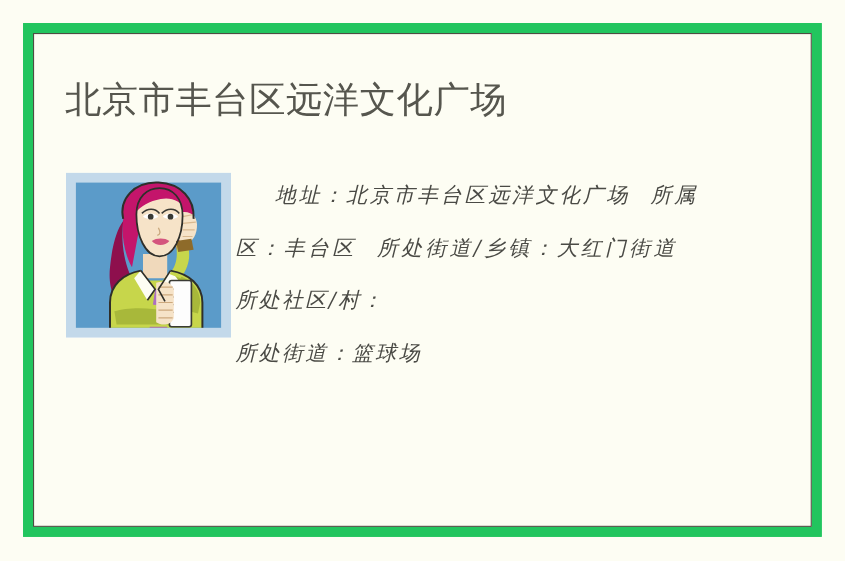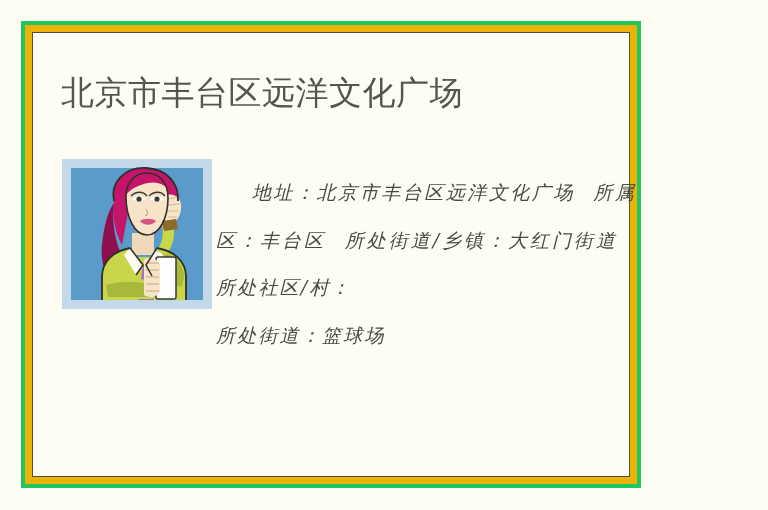--- a/index.html
+++ b/index.html
@@ -12,25 +12,25 @@
     background: #fdfdf3;
     font-family: "Liberation Sans", "DejaVu Sans", sans-serif;
     overflow: hidden;
   }
 
   
   #card-frame {
     position: absolute;
     left: 21px;
     top: 21px;
-    width: 620px;
+    width: 726px;
     height: 467px;
-    border: 4px solid #22c55e;
+    border: 2px solid #22c55e;
     box-sizing: border-box;
-    background: #eab308;
+    background: #22c55e;
   }
   #card-inner-frame {
     position: absolute;
     left: 7px;
     top: 7px;
     right: 7px;
     bottom: 7px;
     border: 1px solid #4d4d42;
     box-sizing: border-box;
     background: #fdfdf3;
@@ -71,21 +71,21 @@
   #venue-illustration svg {
     display: block;
     width: 150px;
     height: 150px;
   }
 
   
   #venue-details {
     position: absolute;
     left: 183px;
-    top: 18px;
+    top: 6px;
     width: 420px;
     font-family: "DejaVu Serif", "Liberation Serif", serif;
     font-style: italic;
     font-size: 19px;
     line-height: 47.5px;
     color: #4a4a45;
     text-align: justify;
     text-indent: 36px;
     letter-spacing: 2.2px;
     word-break: break-all;

